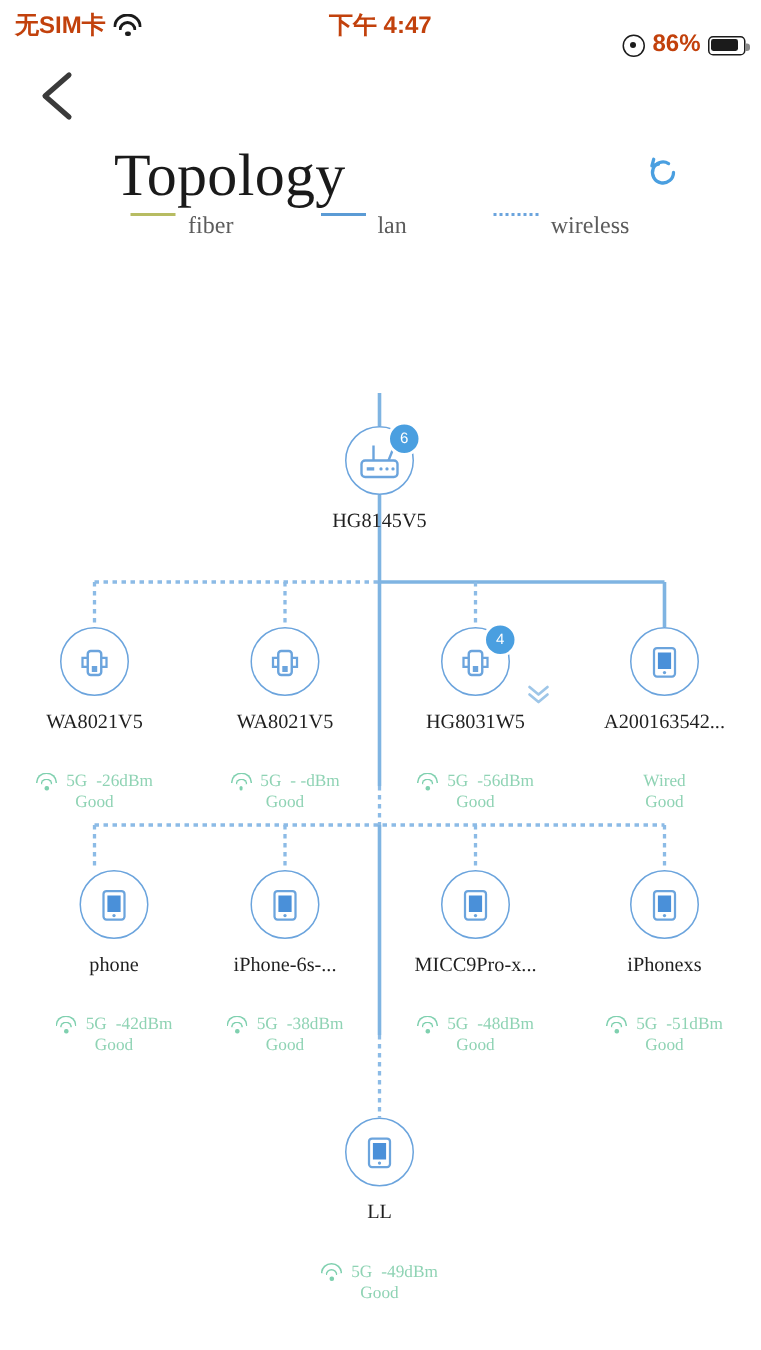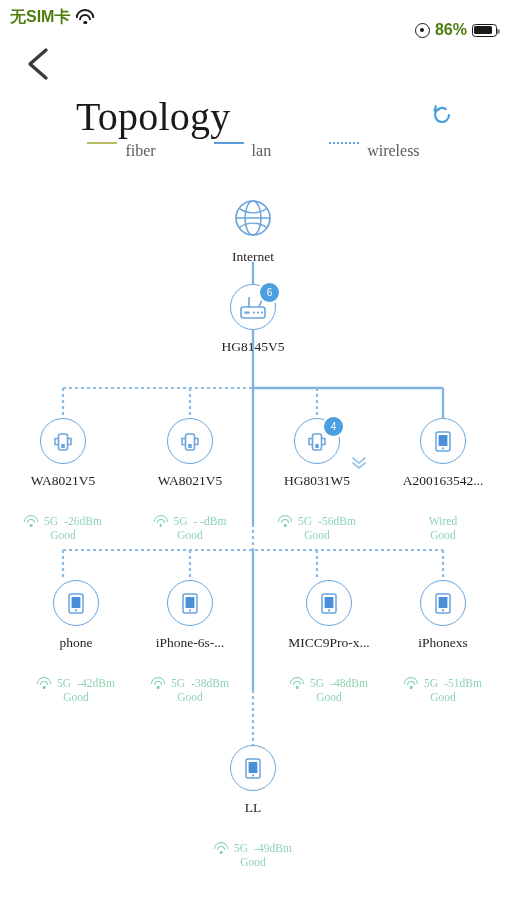--- a/index.html
+++ b/index.html
@@ -8,21 +8,21 @@
     background:#ffffff;
     font-family:"Liberation Serif", serif;
     overflow:hidden;
     position:relative;
   }
   
   .statusbar{
     position:absolute;left:0;top:0;width:507px;height:34px;
     display:flex;align-items:center;
     font-family:"Liberation Sans", sans-serif;
-    color:#4d7c0f;font-size:16px;font-weight:700;
+    color:#c2410c;font-size:16px;font-weight:700;
   }
   .sb-left{position:absolute;left:10px;display:flex;align-items:center;gap:6px;}
   .sb-center{position:absolute;left:0;width:507px;text-align:center;font-size:16px;font-weight:700;}
   .sb-right{position:absolute;right:10px;display:flex;align-items:center;gap:5px;margin-top:26px;}
   .wifi-glyph{display:inline-block;width:18px;height:14px;position:relative;}
   .wifi-glyph i{position:absolute;border:2.2px solid #1b1b1b;border-bottom:none;border-radius:50% 50% 0 0 / 100% 100% 0 0;left:50%;transform:translateX(-50%);}
   .wifi-glyph i:nth-child(1){width:15px;height:7px;bottom:6px;}
   .wifi-glyph i:nth-child(2){width:8px;height:4px;bottom:4px;}
   .wifi-glyph i:nth-child(3){width:0;height:0;border:none;background:#1b1b1b;border-radius:50%;width:3.4px;height:3.4px;bottom:0;}
   .loc-icon{display:inline-block;width:13px;height:13px;border:1.8px solid #1b1b1b;border-radius:50%;position:relative;}
@@ -102,20 +102,21 @@
 
 <div class="statusbar">
   <div class="sb-left">
     <span>无SIM卡</span>
     <span class="wifi-glyph">
         <i></i>
         <i></i>
         <i></i>
       </span>
   </div>
+  <div class="sb-center">下午 4:47</div>
   <div class="sb-right">
     <span class="loc-icon"></span>
     <span>86%</span>
     <span class="batt">
         <i></i>
       </span>
   </div>
 </div>
 
 <div class="back-btn">
@@ -170,32 +171,20 @@
     <line x1="63" y1="550" x2="443" y2="550" stroke="#8cbbe6" stroke-width="2.2" stroke-dasharray="3 3"></line>
     <line x1="63" y1="550" x2="63" y2="580" stroke="#8cbbe6" stroke-width="2.2" stroke-dasharray="3 3"></line>
     <line x1="190" y1="550" x2="190" y2="580" stroke="#8cbbe6" stroke-width="2.2" stroke-dasharray="3 3"></line>
     <line x1="317" y1="550" x2="317" y2="580" stroke="#8cbbe6" stroke-width="2.2" stroke-dasharray="3 3"></line>
     <line x1="443" y1="550" x2="443" y2="580" stroke="#8cbbe6" stroke-width="2.2" stroke-dasharray="3 3"></line>
 
     <line x1="253" y1="550" x2="253" y2="690" stroke="#7fb4e2" stroke-width="2.4"></line>
     <line x1="253" y1="690" x2="253" y2="745" stroke="#8cbbe6" stroke-width="2.2" stroke-dasharray="3 3"></line>
   </svg>
 
-  <div class="node node-plain" style="left:203px;top:196px;width:100px;">
-    <div class="node-circle">
-      <svg width="44" height="44" viewBox="0 0 44 44">
-        <circle cx="22" cy="22" r="17" fill="none" stroke="#6ba4dd" stroke-width="1.7"></circle>
-        <ellipse cx="22" cy="22" rx="8" ry="17" fill="none" stroke="#6ba4dd" stroke-width="1.5"></ellipse>
-        <line x1="5" y1="22" x2="39" y2="22" stroke="#6ba4dd" stroke-width="1.5"></line>
-        <path d="M8.4 12.6 A 24 24 0 0 0 35.6 12.6" fill="none" stroke="#6ba4dd" stroke-width="1.4"></path>
-        <path d="M8.4 31.4 A 24 24 0 0 1 35.6 31.4" fill="none" stroke="#6ba4dd" stroke-width="1.4"></path>
-      </svg>
-    </div>
-    <div class="node-label">Internet</div>
-  </div>
 
   <div class="node" style="left:203px;top:284px;width:100px;">
     <div class="node-circle">
       <svg width="32" height="30" viewBox="0 0 32 30">
         <rect x="4" y="15" width="24" height="11" rx="2.4" fill="none" stroke="#6ba4dd" stroke-width="1.6"></rect>
         <line x1="12" y1="15" x2="12" y2="5" stroke="#6ba4dd" stroke-width="1.6"></line>
         <line x1="22" y1="15" x2="26" y2="5" stroke="#6ba4dd" stroke-width="1.6"></line>
         <rect x="7.5" y="19.5" width="5" height="2.2" fill="#6ba4dd"></rect>
         <circle cx="17" cy="20.6" r="1.1" fill="#6ba4dd"></circle>
         <circle cx="21" cy="20.6" r="1.1" fill="#6ba4dd"></circle>
@@ -342,21 +331,21 @@
             <i></i>
             <i></i>
           </span>
         <span class="band">5G</span>
         <span class="rssi">-38dBm</span>
       </span>
       <span class="quality">Good</span>
     </div>
   </div>
 
-  <div class="node" style="left:279px;top:580px;width:100px;">
+  <div class="node" style="left:267px;top:580px;width:100px;">
     <div class="node-circle">
       <svg width="26" height="28" viewBox="0 0 26 28">
         <rect x="6" y="5" width="14" height="19" rx="2" fill="none" stroke="#6ba4dd" stroke-width="1.5"></rect>
         <rect x="8.6" y="8" width="8.8" height="11" fill="#4a90d9"></rect>
         <circle cx="13" cy="21.4" r="1.1" fill="#6ba4dd"></circle>
       </svg>
     </div>
     <div class="node-label">MICC9Pro-x...</div>
     <div class="node-status">
       <span class="srow">

